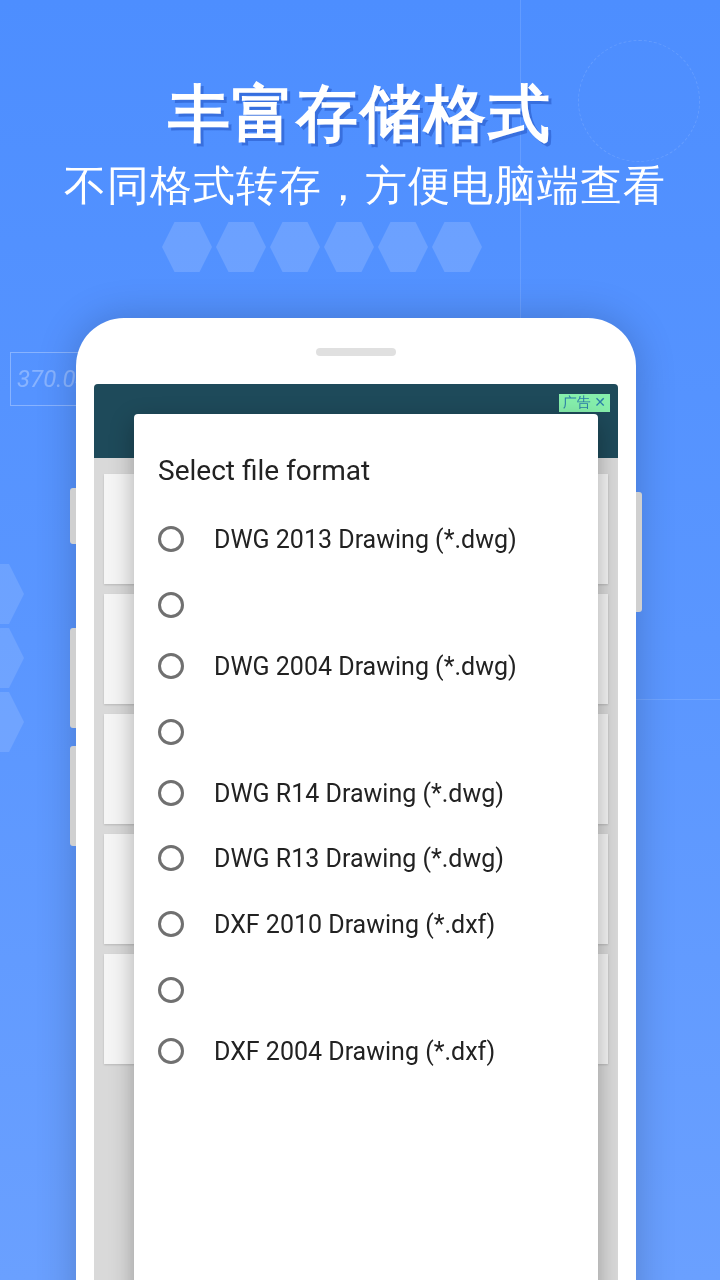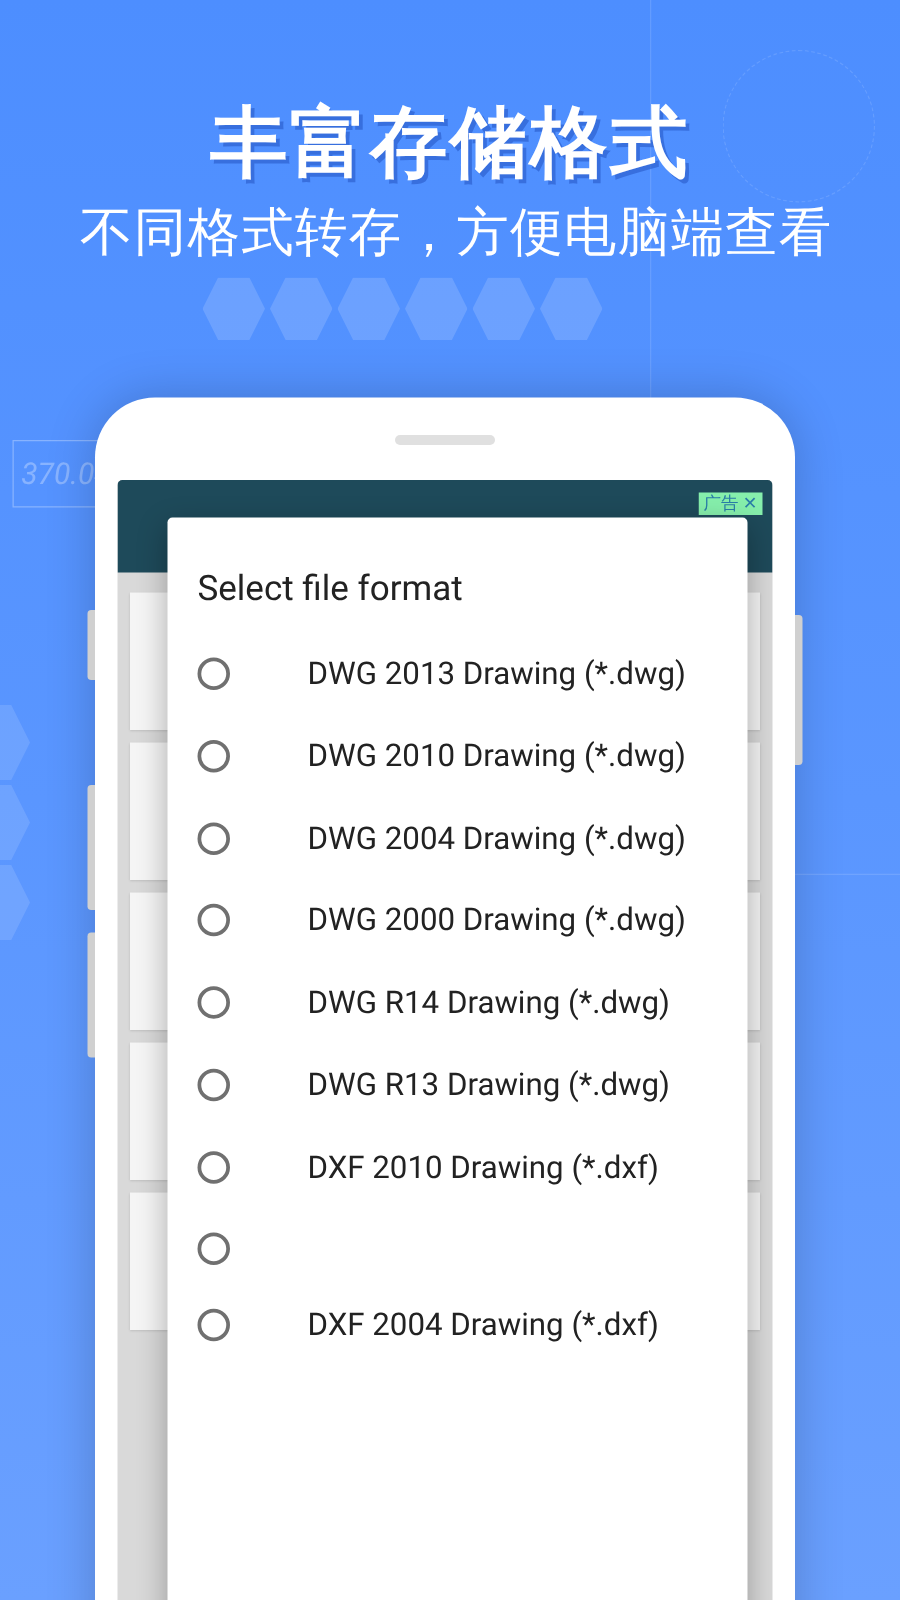--- a/index.html
+++ b/index.html
@@ -193,21 +193,20 @@
   }
   .dialog-content {
     flex: 1;
     overflow: hidden;
     padding: 0 24px;
   }
   .option {
     display: flex;
     align-items: flex-start;
     padding: 16px 0;
-    gap: 32px;
   }
   .radio {
     flex: 0 0 auto;
     width: 26px;
     height: 26px;
     border: 3px solid #707070;
     border-radius: 50%;
     margin-top: 3px;
     margin-right: 30px;
   }
@@ -272,29 +271,27 @@
       <div class="dialog">
         <div class="dialog-title">Select file format</div>
         <div class="dialog-content">
 
           <div class="option">
             <span class="radio"></span>
             <span class="option-label">DWG 2013 Drawing (*.dwg)</span>
           </div>
           <div class="option">
             <span class="radio"></span>
-            <span class="option-label">DWG 2010 Drawing (*.dwg)</span>
           </div>
           <div class="option">
             <span class="radio"></span>
             <span class="option-label">DWG 2004 Drawing (*.dwg)</span>
           </div>
           <div class="option">
             <span class="radio"></span>
-            <span class="option-label">DWG 2000 Drawing (*.dwg)</span>
           </div>
           <div class="option">
             <span class="radio"></span>
             <span class="option-label">DWG R14 Drawing (*.dwg)</span>
           </div>
           <div class="option">
             <span class="radio"></span>
             <span class="option-label">DWG R13 Drawing (*.dwg)</span>
           </div>
           <div class="option">

